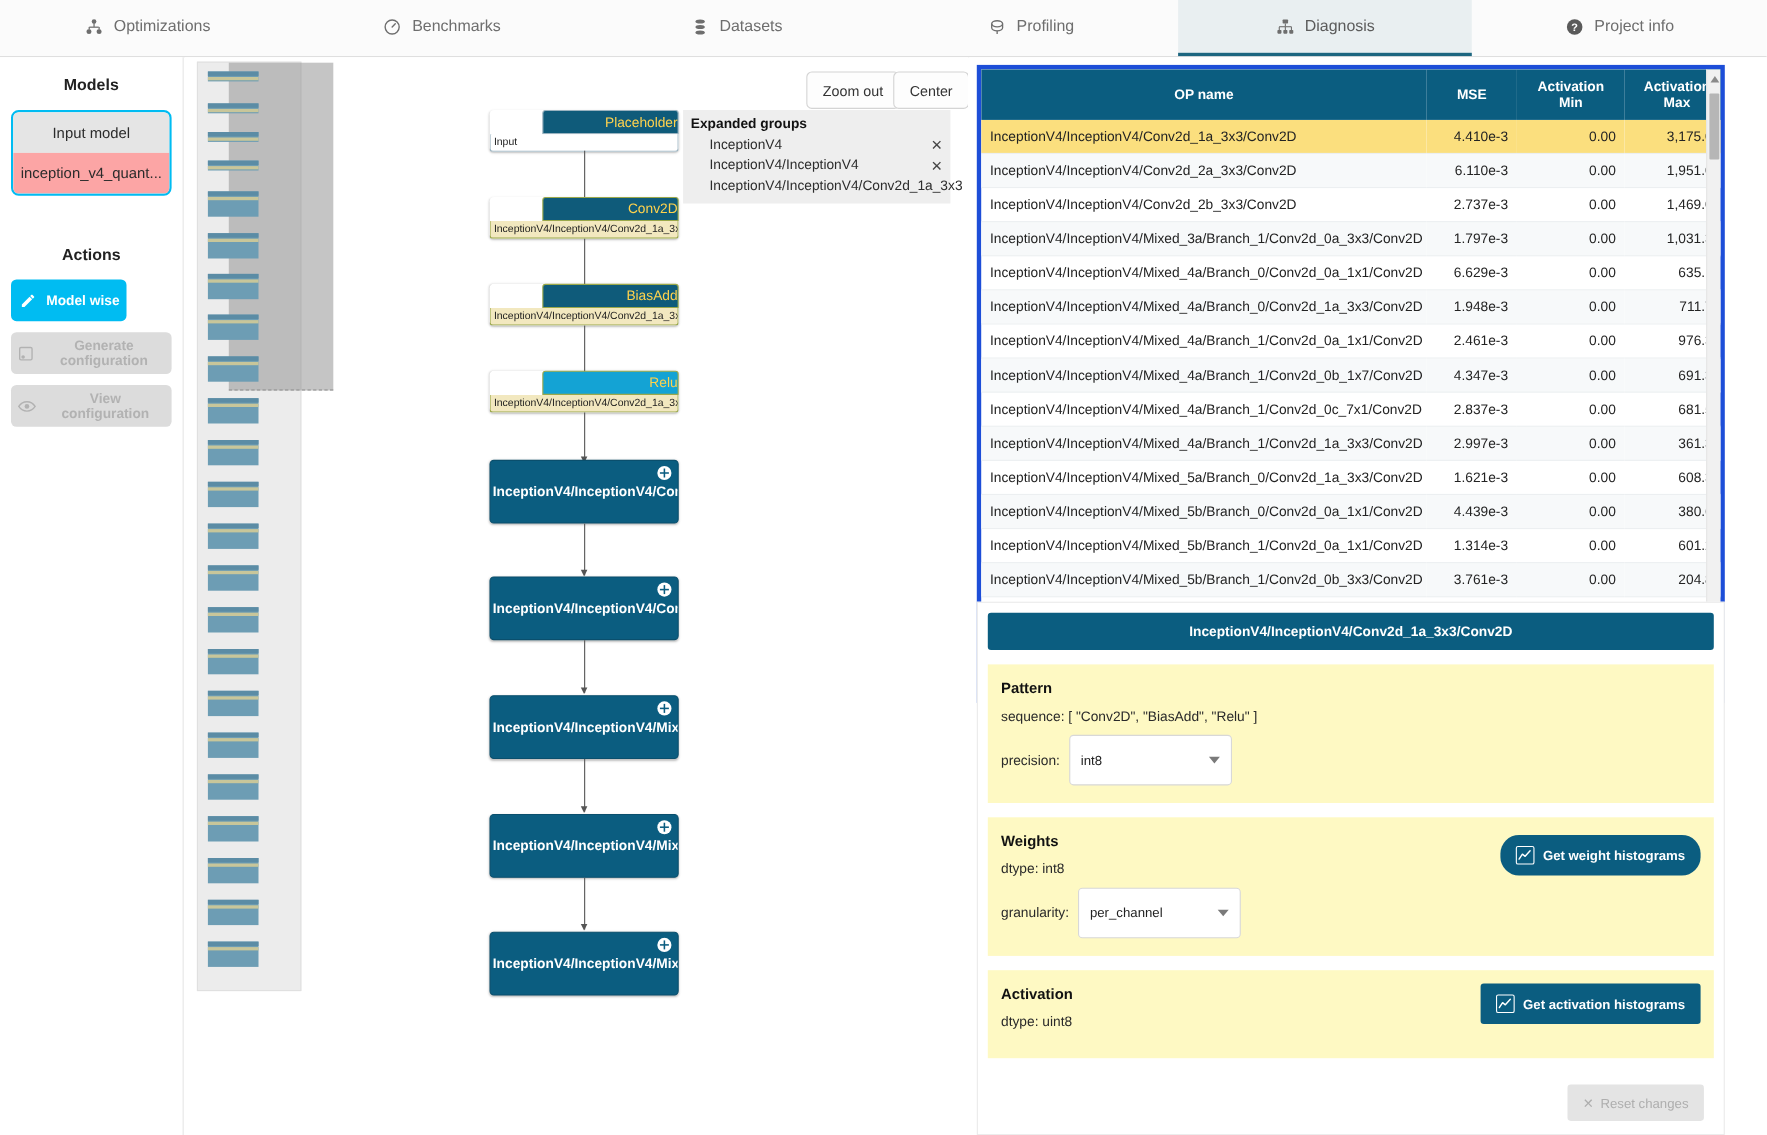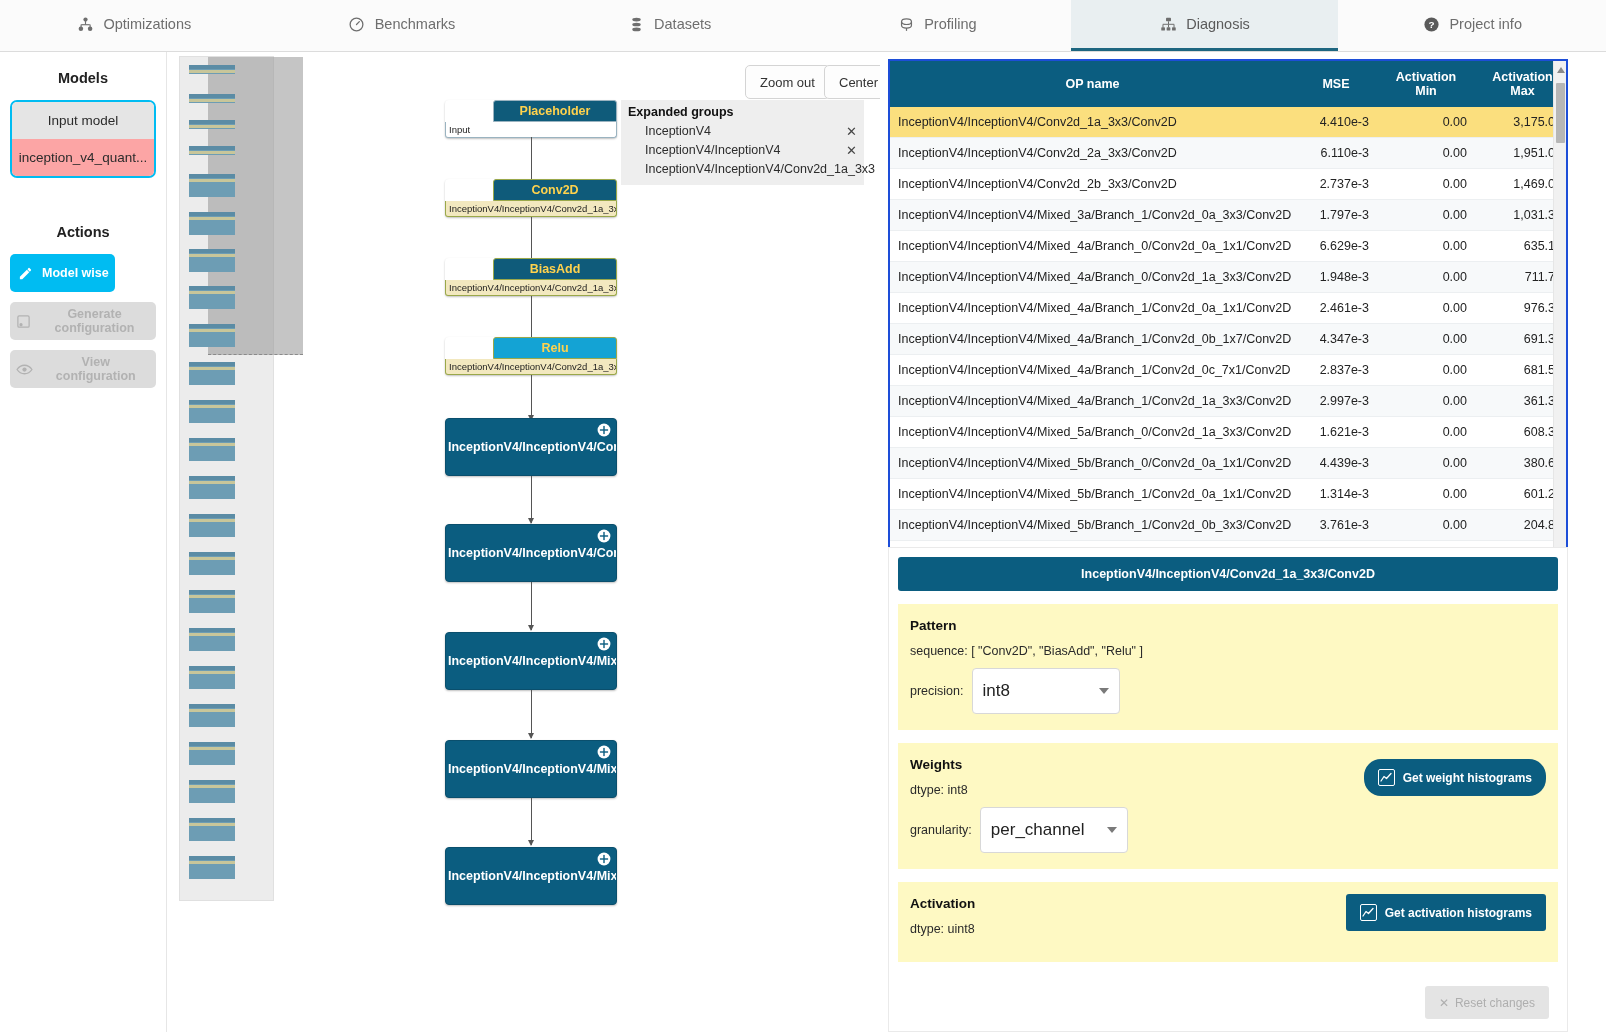--- a/index.html
+++ b/index.html
@@ -140,23 +140,23 @@
     position: absolute;
     left: 167px;
     width: 172px;
     border-radius: 4px;
     box-shadow: 0 1px 2px rgba(0,0,0,0.25);
     cursor: pointer;
   }
   .gnode .g-title {
     background: #0f5b7a;
     color: #ffd24d;
-    font-weight: bold;
+    font-weight: normal;
     font-size: 12.5px;
-    text-align: center;
+    text-align: right;
     padding: 3px 0;
     border-radius: 3px 3px 0 0;
     border: 1px solid #9aa84a;
     margin-left: 48px;
   }
   .gnode.relu .g-title { background: #14a3d4; }
   .gnode .g-sub {
     background: #f2e8bf;
     color: #1c1c1c;
     font-size: 9.5px;
@@ -206,21 +206,20 @@
     position: absolute;
     height: 34px;
     background: #fdfdfd;
     border: 1px solid #d4d4d4;
     border-radius: 5px;
     font-size: 13px;
     color: #333;
     padding: 0 14px;
     cursor: pointer;
     font-family: "Liberation Sans", sans-serif;
-    margin-left: 12px;
   }
   .expanded-groups {
     position: absolute;
     left: 453px; top: 48px;
     width: 243px;
     background: #eeeeee;
     padding: 5px 7px 6px 7px;
   }
   .eg-title { font-size: 12.5px; font-weight: bold; color: #111; margin-bottom: 3px; }
   .eg-row {
@@ -234,21 +233,21 @@
   
   .right-area {
     position: absolute; top: 52px; left: 881px;
     width: 725px; height: 980px;
     background: #ffffff;
   }
   .table-card {
     position: absolute; left: 7px; top: 7px;
     width: 680px; height: 580px;
     background: #ffffff;
-    border: 2px solid #1d4ed8;
+    border: 4px solid #1d4ed8;
     overflow: hidden;
   }
   table.optable {
     border-collapse: collapse;
     width: 100%;
     table-layout: fixed;
   }
   table.optable th {
     background: #0b5d80;
     color: #ffffff;
@@ -317,21 +316,21 @@
   .sec-line { font-size: 12.5px; color: #2a2a2a; margin-bottom: 10px; }
   .field-row { display: flex; align-items: center; gap: 8px; }
   .field-label { font-size: 12.5px; color: #2a2a2a; }
   .select {
     width: 148px; height: 46px;
     background: #ffffff;
     border: 1px solid #d8d8d8;
     border-radius: 4px;
     display: flex; align-items: center; justify-content: space-between;
     padding: 0 10px;
-    font-size: 17px; color: #222;
+    font-size: 12px; color: #222;
     cursor: pointer;
   }
   .caret {
     width: 0; height: 0;
     border-left: 5px solid transparent;
     border-right: 5px solid transparent;
     border-top: 6px solid #7a7a7a;
   }
   .hist-btn {
     position: absolute;

